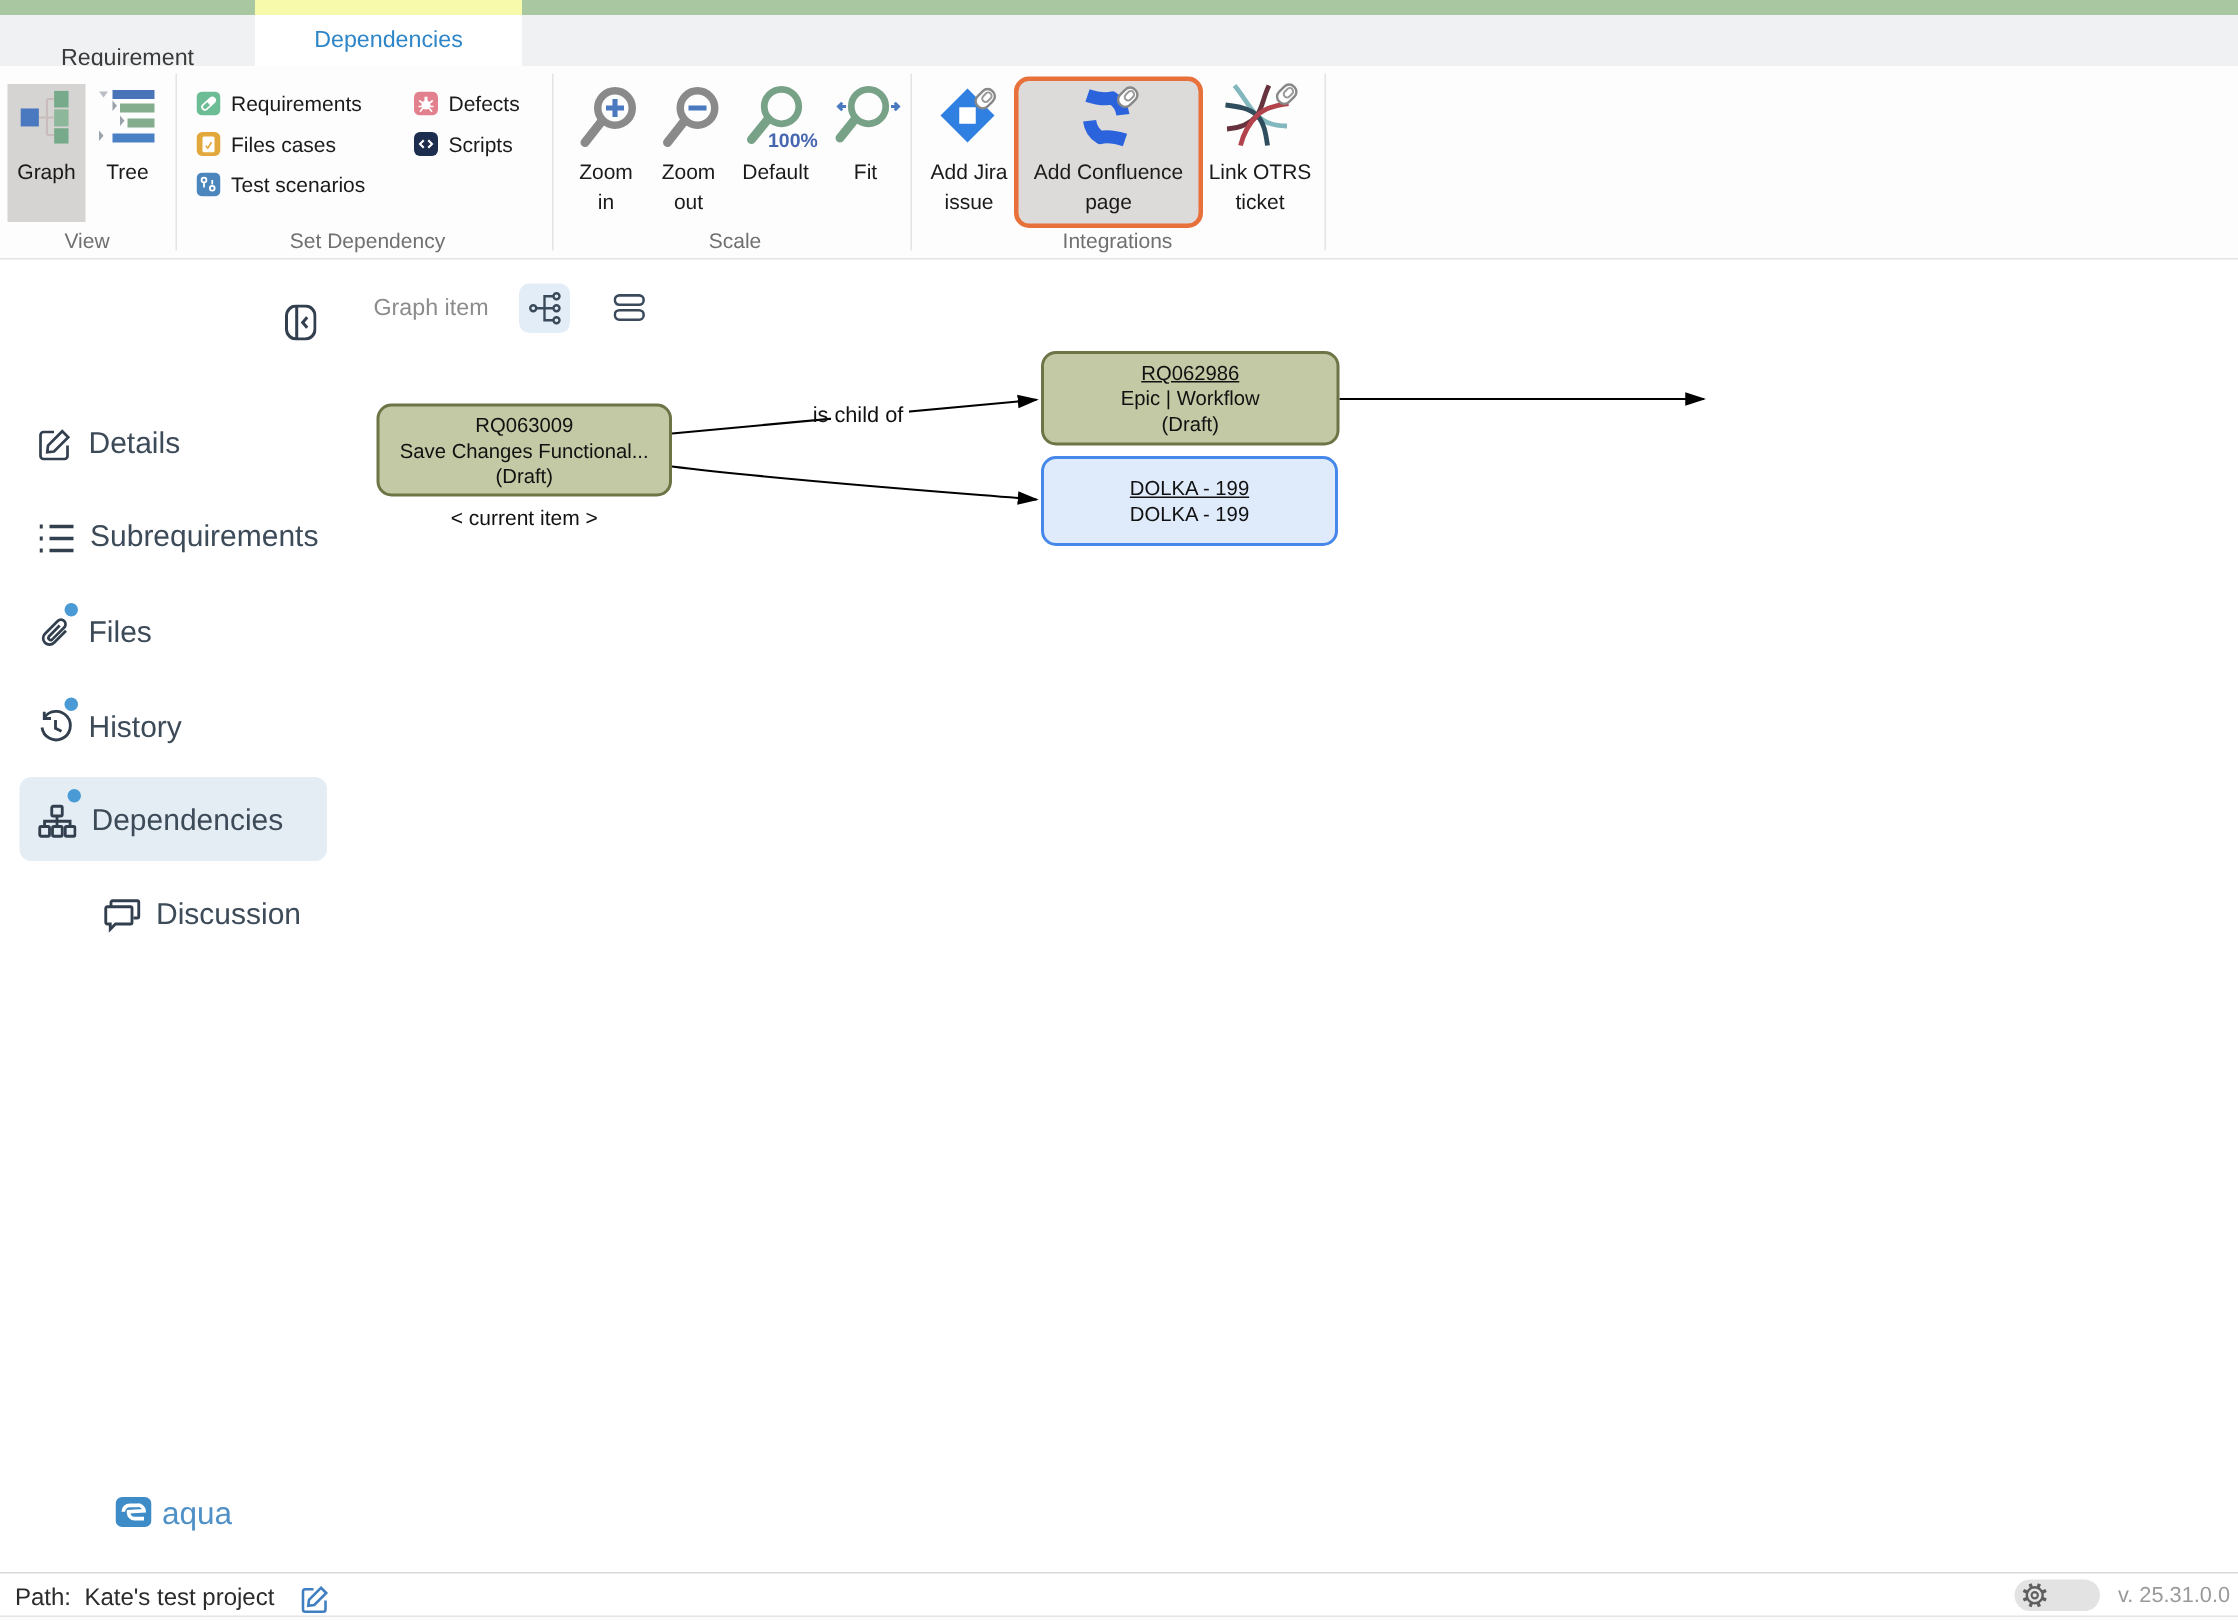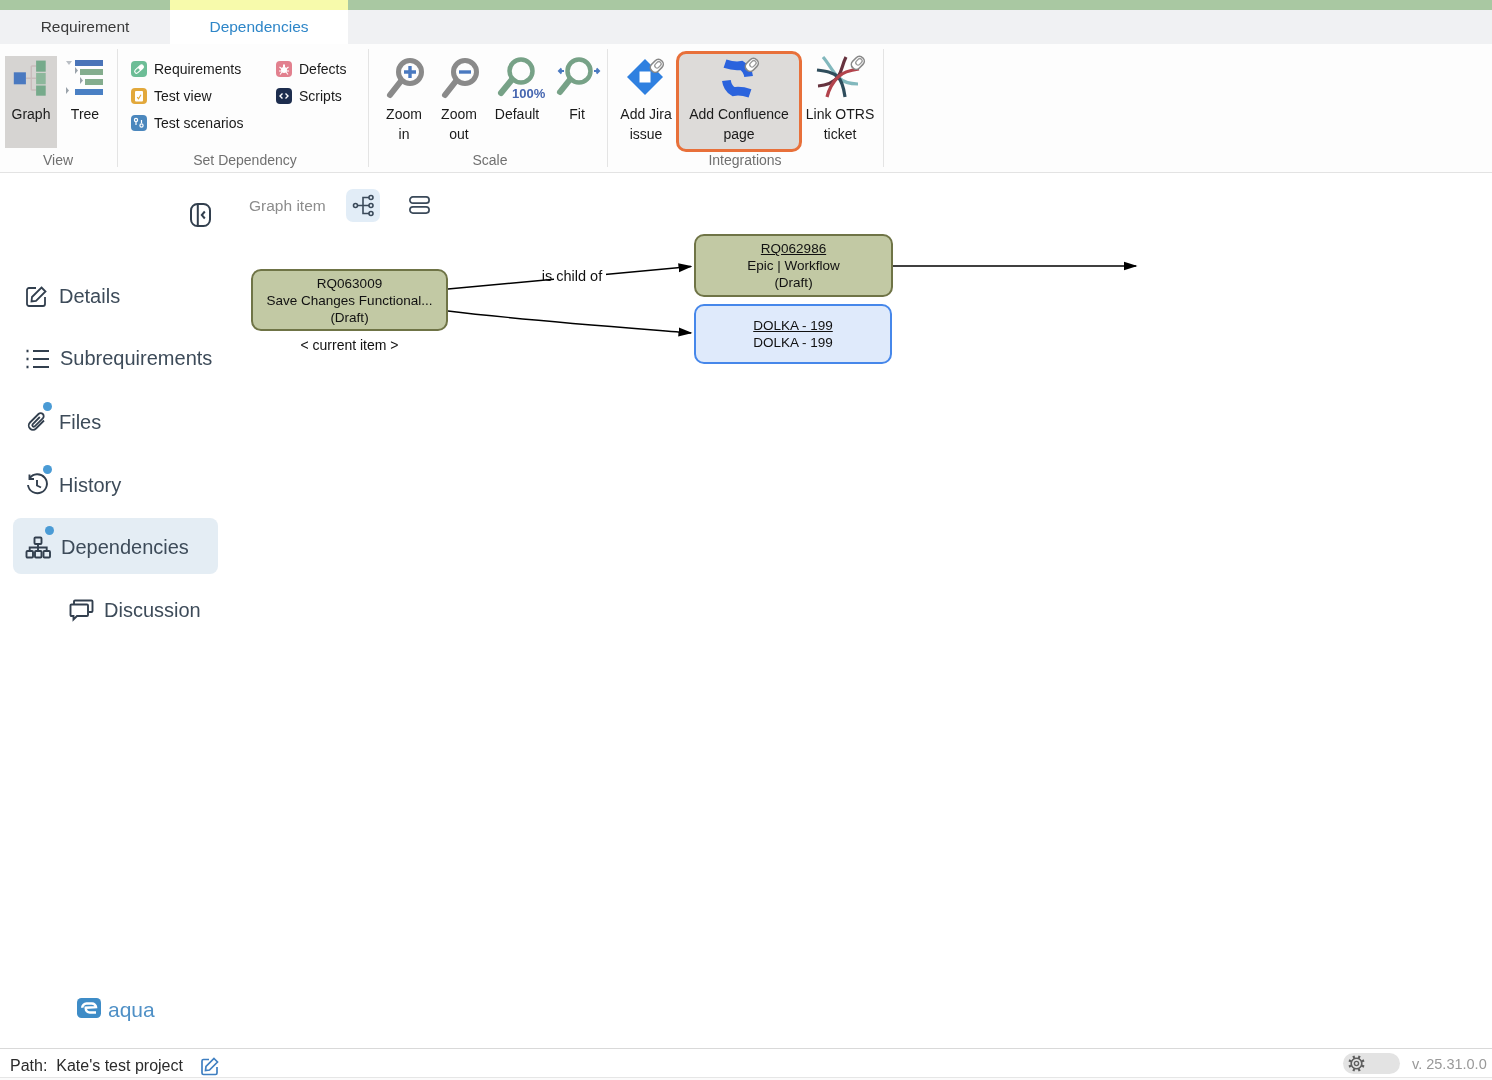--- a/index.html
+++ b/index.html
@@ -7,21 +7,21 @@
     font-family:"Liberation Sans", sans-serif; }
   #app { position:relative; width:1492px; height:1080px; background:#fff; }
   .abs { position:absolute; }
 
   
   #greenbar { left:0; top:0; width:1492px; height:10px; background:#a9c8a2; }
   #yellowseg { left:170px; top:0; width:178px; height:10px; background:#f7faab; }
   #tabrow { left:0; top:10px; width:1492px; height:34px; background:#f0f1f3; }
   .tab { position:absolute; top:0; height:34px; display:flex; align-items:center; justify-content:center;
     font-size:15.5px; color:#3a3a3a; }
-  #tab1 { left:0; width:170px; }
+  #tab1 { left:0; width:170px;margin-top:12px; }
   #tab2 { left:170px; width:178px; background:#fff; color:#2e86c8; }
 
   
   #ribbon { left:0; top:44px; width:1492px; height:129px; background:#fdfdfd; border-bottom:1px solid #e3e3e3; }
   .vsep { position:absolute; top:5px; width:1px; height:118px; background:#e4e4e4; }
   .gl { position:absolute; top:108px; font-size:14px; color:#707070; text-align:center; }
   .rbtn { position:absolute; text-align:center; font-size:14px; color:#1a1a1a; line-height:20px; }
 
   
   .sb-item { position:absolute; left:25px; font-size:20px; color:#3d4b59; display:flex; align-items:center; gap:10px; }
@@ -67,21 +67,21 @@
       <rect x="12" y="2" width="28" height="6" fill="#4a74b8"></rect>
       <path d="M12 9 L15 12.5 L12 16 Z" fill="#9aa2aa"></path>
       <rect x="17" y="11" width="23" height="6" fill="#84ad8e"></rect>
       <path d="M17 19 L20 22.5 L17 26 Z" fill="#9aa2aa"></path>
       <rect x="22" y="21" width="18" height="6" fill="#84ad8e"></rect>
       <path d="M3 29 L6 32.5 L3 36 Z" fill="#9aa2aa"></path>
       <rect x="12" y="31" width="28" height="6" fill="#4a80c4"></rect>
     </svg>
 
     <div class="rbtn" style="left:154px;top:15px;text-align:left;">Requirements</div>
-    <div class="rbtn" style="left:154px;top:42px;text-align:left;">Test view</div>
+    <div class="rbtn" style="left:154px;top:42px;text-align:left;">Files cases</div>
     <div class="rbtn" style="left:154px;top:69px;text-align:left;">Test scenarios</div>
     <div class="rbtn" style="left:299px;top:15px;text-align:left;">Defects</div>
     <div class="rbtn" style="left:299px;top:42px;text-align:left;">Scripts</div>
     <svg class="abs" style="left:131px;top:17px" width="16" height="16">
         <rect width="16" height="16" rx="4" fill="#6cbd96"></rect>
         <g transform="rotate(-42 8 8)">
           <rect x="2.8" y="6.2" width="10.4" height="3.8" rx="1.9" fill="none" stroke="#fff" stroke-width="1.1"></rect>
           <path d="M8 6.2 h3.2 a1.9 1.9 0 0 1 0 3.8 H8 Z" fill="#fff"></path>
         </g>
       </svg>

